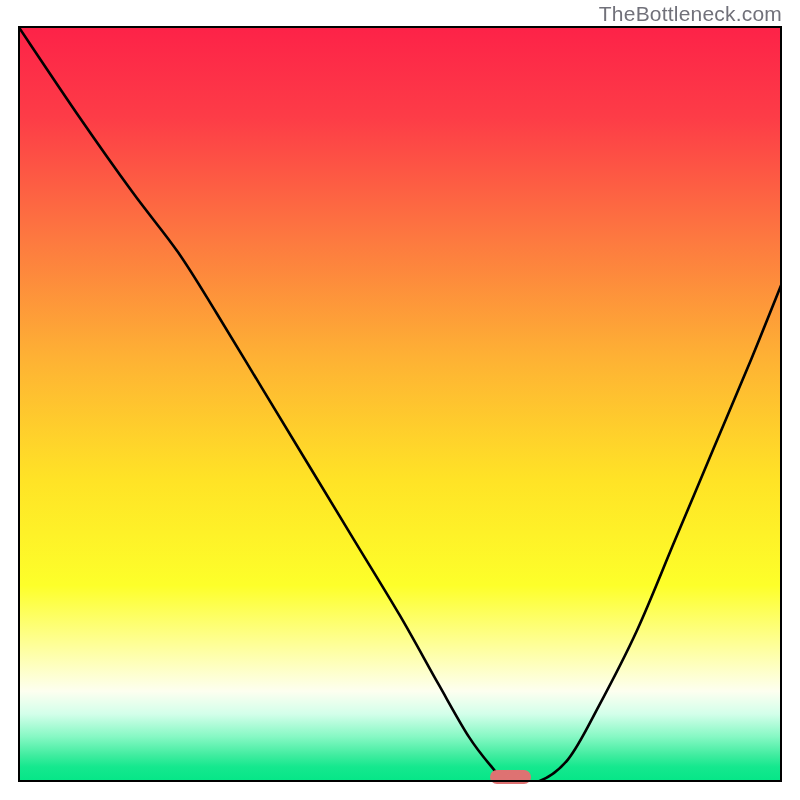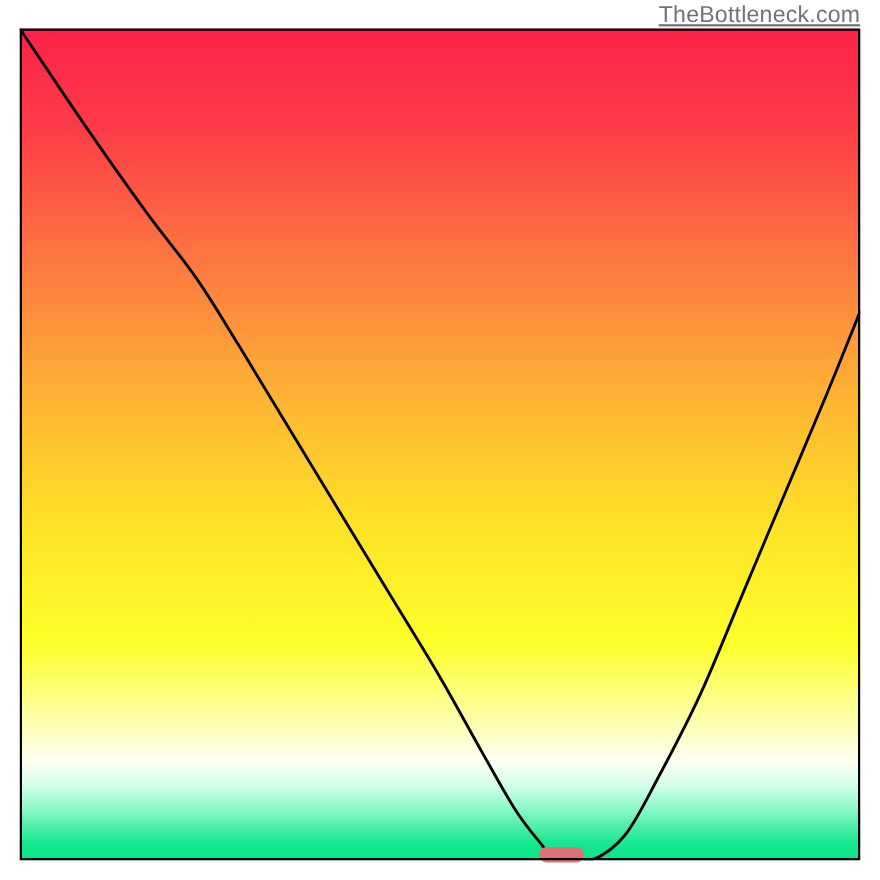--- a/index.html
+++ b/index.html
@@ -61,21 +61,20 @@
   }
   .watermark {
     position: absolute;
     top: 2px;
     right: 18px;
     font-family: Arial, Helvetica, sans-serif;
     font-size: 21px;
     font-weight: 500;
     color: #71717a;
     letter-spacing: 0.2px;
-    text-decoration: underline;
   }
 </style>
 </head>
 <body>
 
 <div class="container">
 
   <div class="plot-area"></div>
 
   <svg class="curve-svg" viewBox="0 0 764 756" preserveAspectRatio="none">

